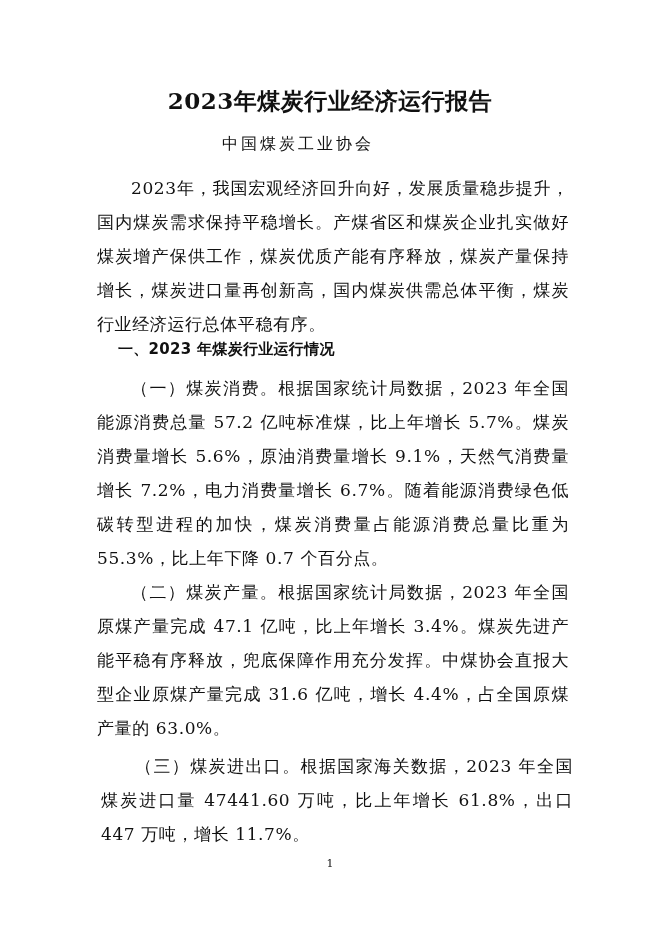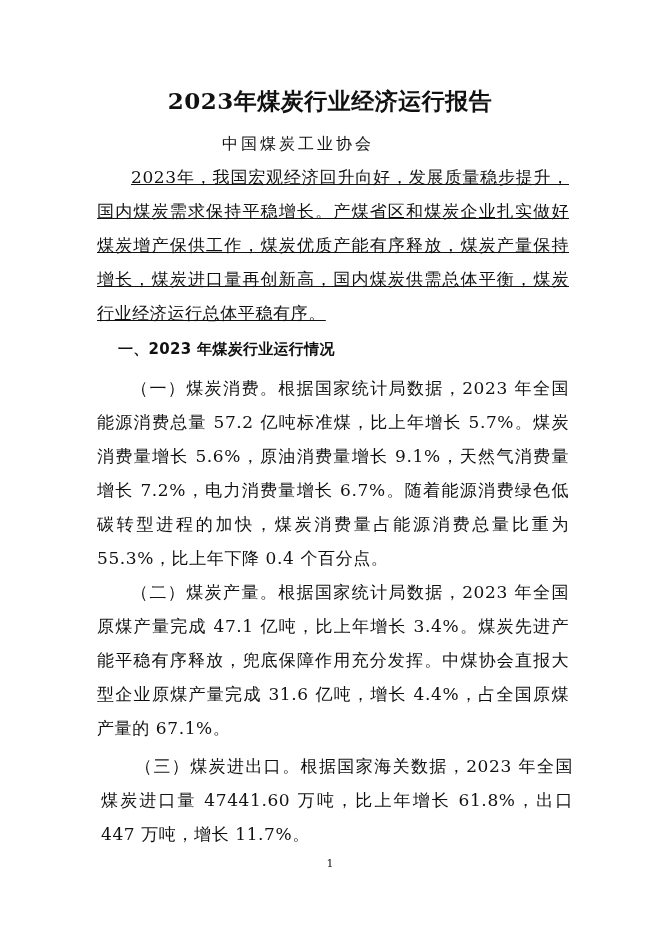--- a/index.html
+++ b/index.html
@@ -5,38 +5,38 @@
   html, body { margin:0; padding:0; background:#ffffff; }
   body { width:660px; height:934px; position:relative; overflow:hidden;
          font-family:"DejaVu Serif", "Liberation Serif", serif; color:#111; }
   .page { position:absolute; left:0; top:0; width:660px; height:934px; background:#fff;padding-left:6px; }
   .title { position:absolute; left:0; width:660px; top:86px; text-align:center;
            font-size:23px; font-weight:bold; letter-spacing:0.5px; }
   .org { position:absolute; left:0; width:596px; top:134px; text-align:center;
          font-size:16px; letter-spacing:3px; }
   .body { position:absolute; left:97px; width:472px; font-size:17px; line-height:34px;
           text-align:justify; text-align-last:left; letter-spacing:0.6px; }
-  .p1 { top:160px;text-decoration:underline; }
+  .p1 { top:171px; }
   .indent { text-indent:2em; }
   .h1 { position:absolute; left:118px; top:340px; font-size:15px; font-weight:bold;
         font-family:"DejaVu Sans", "Liberation Sans", sans-serif; letter-spacing:0.3px; }
   .p2 { top:371px; }
   .p3 { top:575px; }
   .p4 { top:745px; }
   .pagenum { position:absolute; left:0; width:660px; top:857px; text-align:center; font-size:11px; }
 </style>
 </head>
 <body>
 
 <div class="page">
   <div class="title">2023年煤炭行业经济运行报告</div>
   <div class="org">中国煤炭工业协会</div>
 
   <p class="body p1 indent" style="margin:0">2023年，我国宏观经济回升向好，发展质量稳步提升，国内煤炭需求保持平稳增长。产煤省区和煤炭企业扎实做好煤炭增产保供工作，煤炭优质产能有序释放，煤炭产量保持增长，煤炭进口量再创新高，国内煤炭供需总体平衡，煤炭行业经济运行总体平稳有序。</p>
 
   <div class="h1">一、2023 年煤炭行业运行情况</div>
 
-  <p class="body p2 indent" style="margin:0">（一）煤炭消费。根据国家统计局数据，2023 年全国能源消费总量 57.2 亿吨标准煤，比上年增长 5.7%。煤炭消费量增长 5.6%，原油消费量增长 9.1%，天然气消费量增长 7.2%，电力消费量增长 6.7%。随着能源消费绿色低碳转型进程的加快，煤炭消费量占能源消费总量比重为 55.3%，比上年下降 0.4 个百分点。</p>
-  <p class="body p3 indent" style="margin:0">（二）煤炭产量。根据国家统计局数据，2023 年全国原煤产量完成 47.1 亿吨，比上年增长 3.4%。煤炭先进产能平稳有序释放，兜底保障作用充分发挥。中煤协会直报大型企业原煤产量完成 31.6 亿吨，增长 4.4%，占全国原煤产量的 67.1%。</p>
+  <p class="body p2 indent" style="margin:0">（一）煤炭消费。根据国家统计局数据，2023 年全国能源消费总量 57.2 亿吨标准煤，比上年增长 5.7%。煤炭消费量增长 5.6%，原油消费量增长 9.1%，天然气消费量增长 7.2%，电力消费量增长 6.7%。随着能源消费绿色低碳转型进程的加快，煤炭消费量占能源消费总量比重为 55.3%，比上年下降 0.7 个百分点。</p>
+  <p class="body p3 indent" style="margin:0">（二）煤炭产量。根据国家统计局数据，2023 年全国原煤产量完成 47.1 亿吨，比上年增长 3.4%。煤炭先进产能平稳有序释放，兜底保障作用充分发挥。中煤协会直报大型企业原煤产量完成 31.6 亿吨，增长 4.4%，占全国原煤产量的 63.0%。</p>
   <p class="body p4 indent" style="margin:4px">（三）煤炭进出口。根据国家海关数据，2023 年全国煤炭进口量 47441.60 万吨，比上年增长 61.8%，出口 447 万吨，增长 11.7%。</p>
 
   <div class="pagenum">1</div>
 </div>
 
 </body></html>

